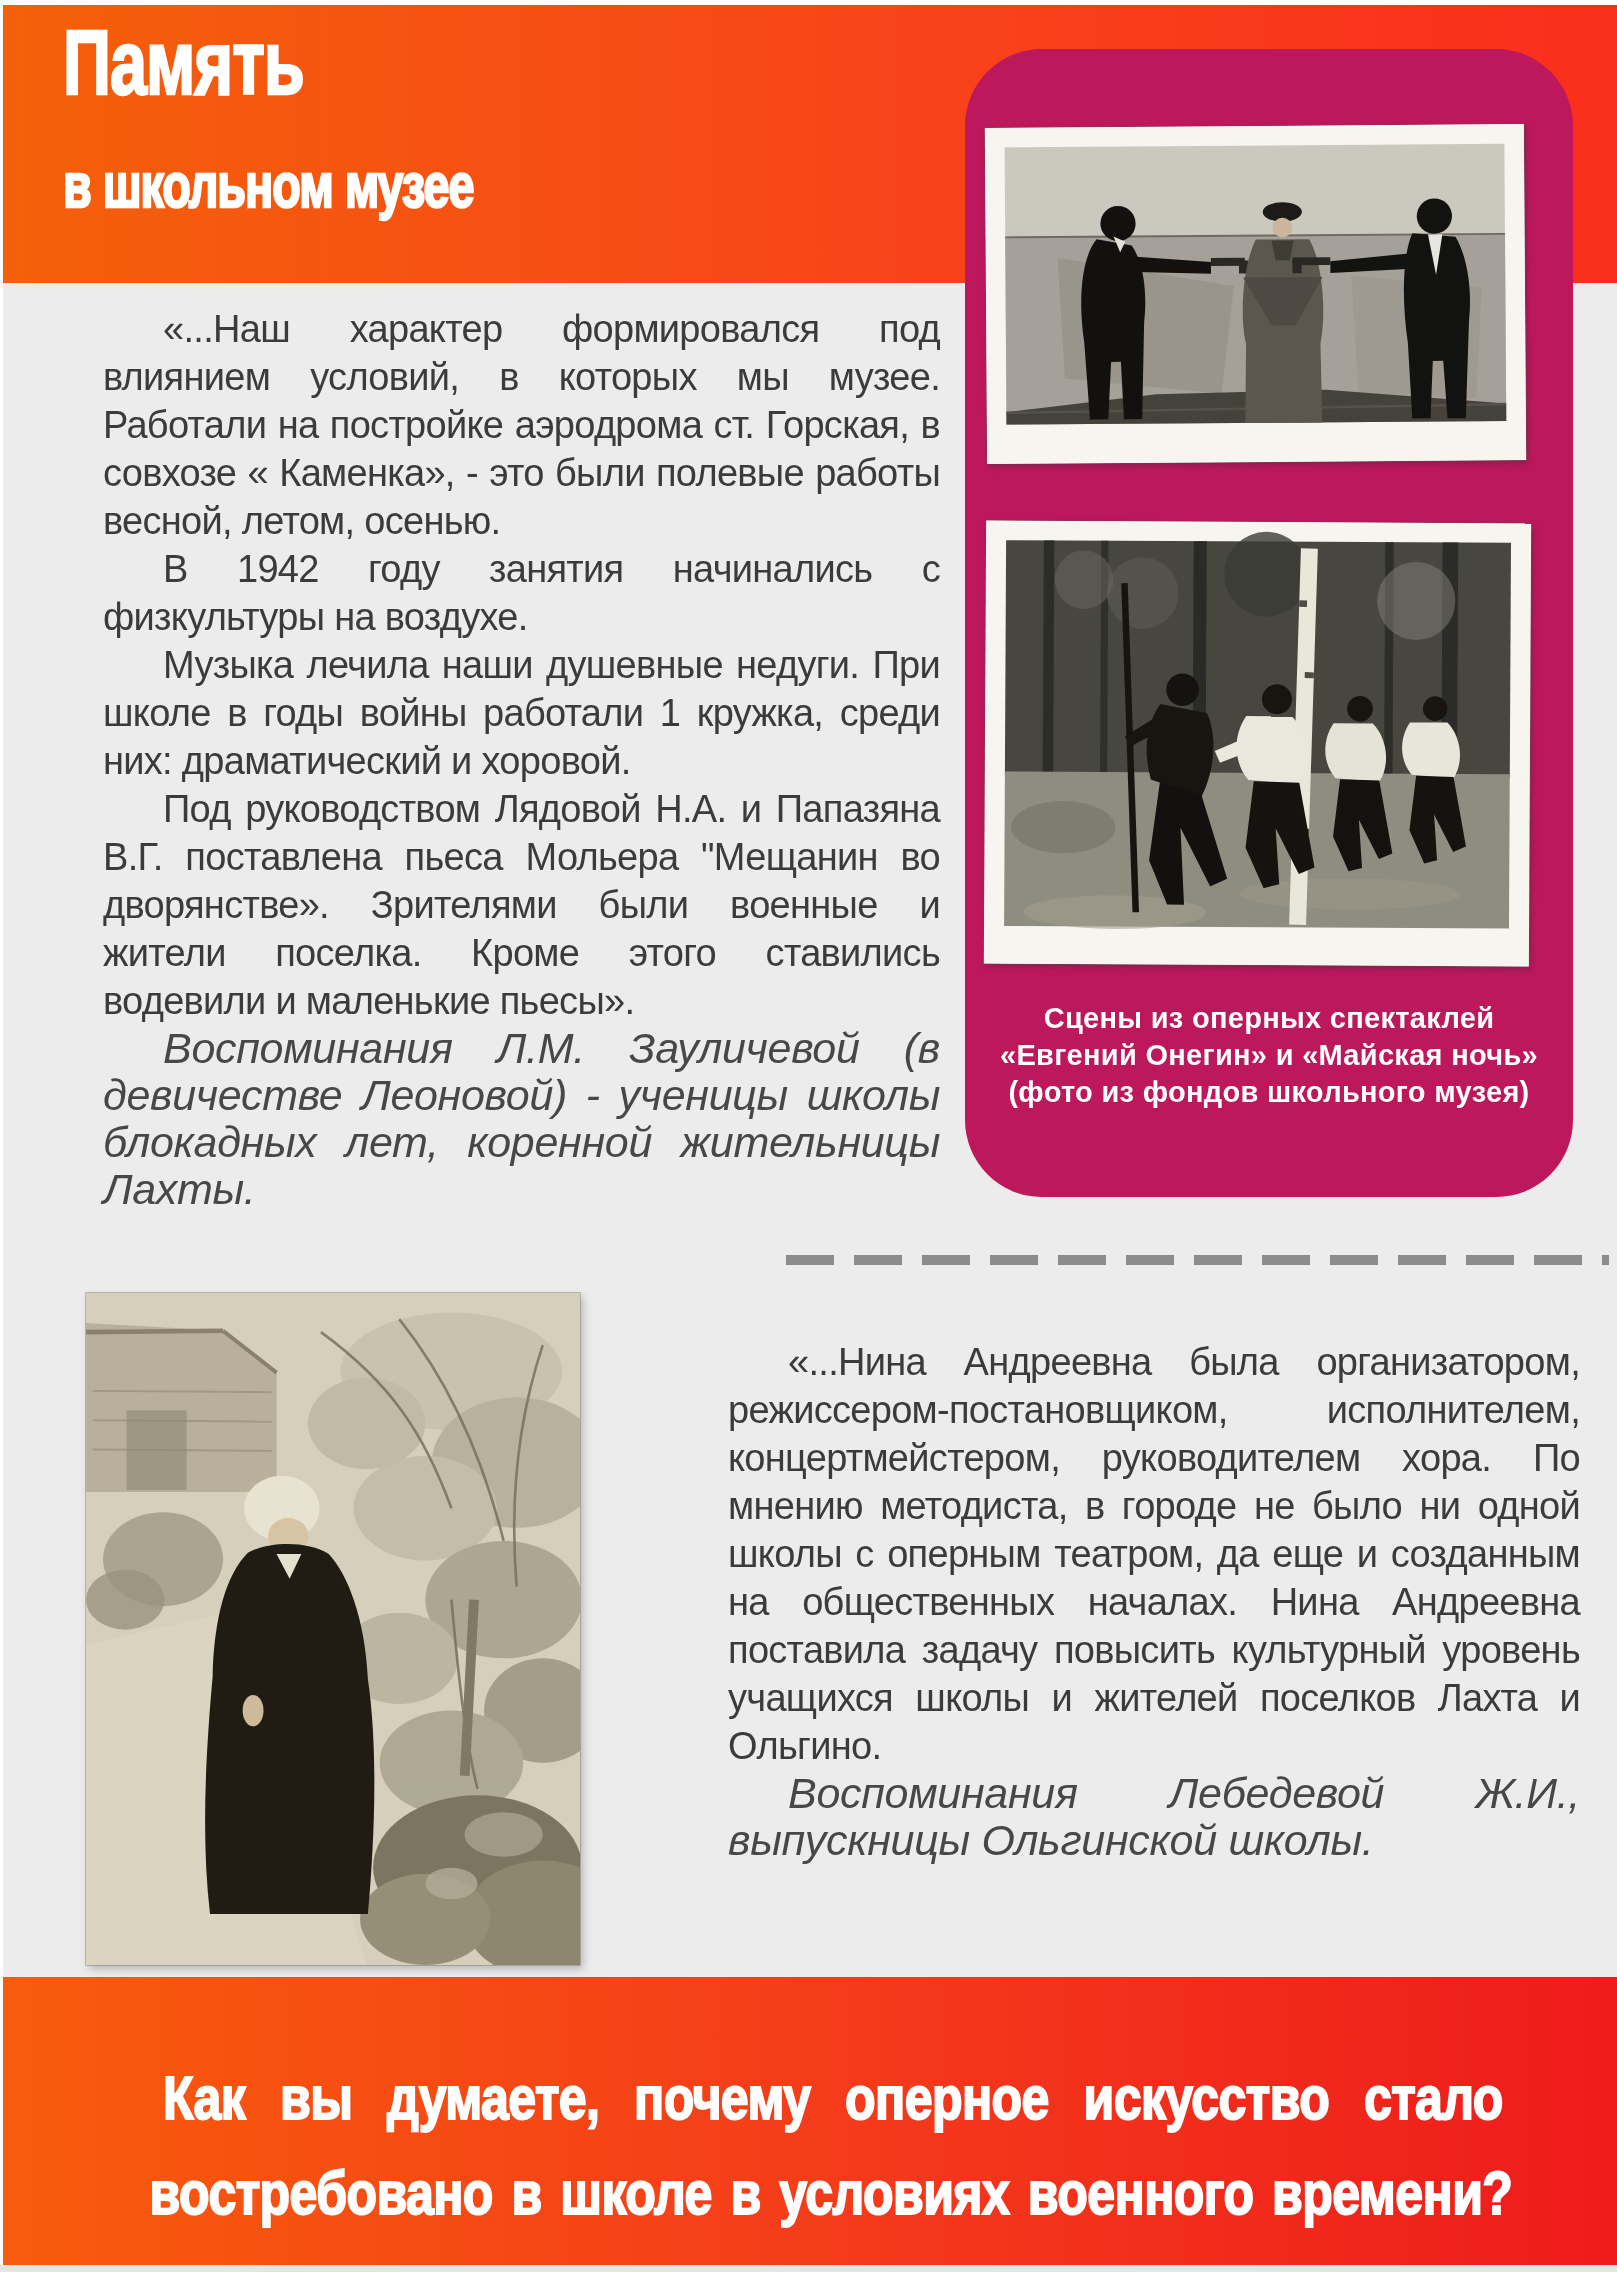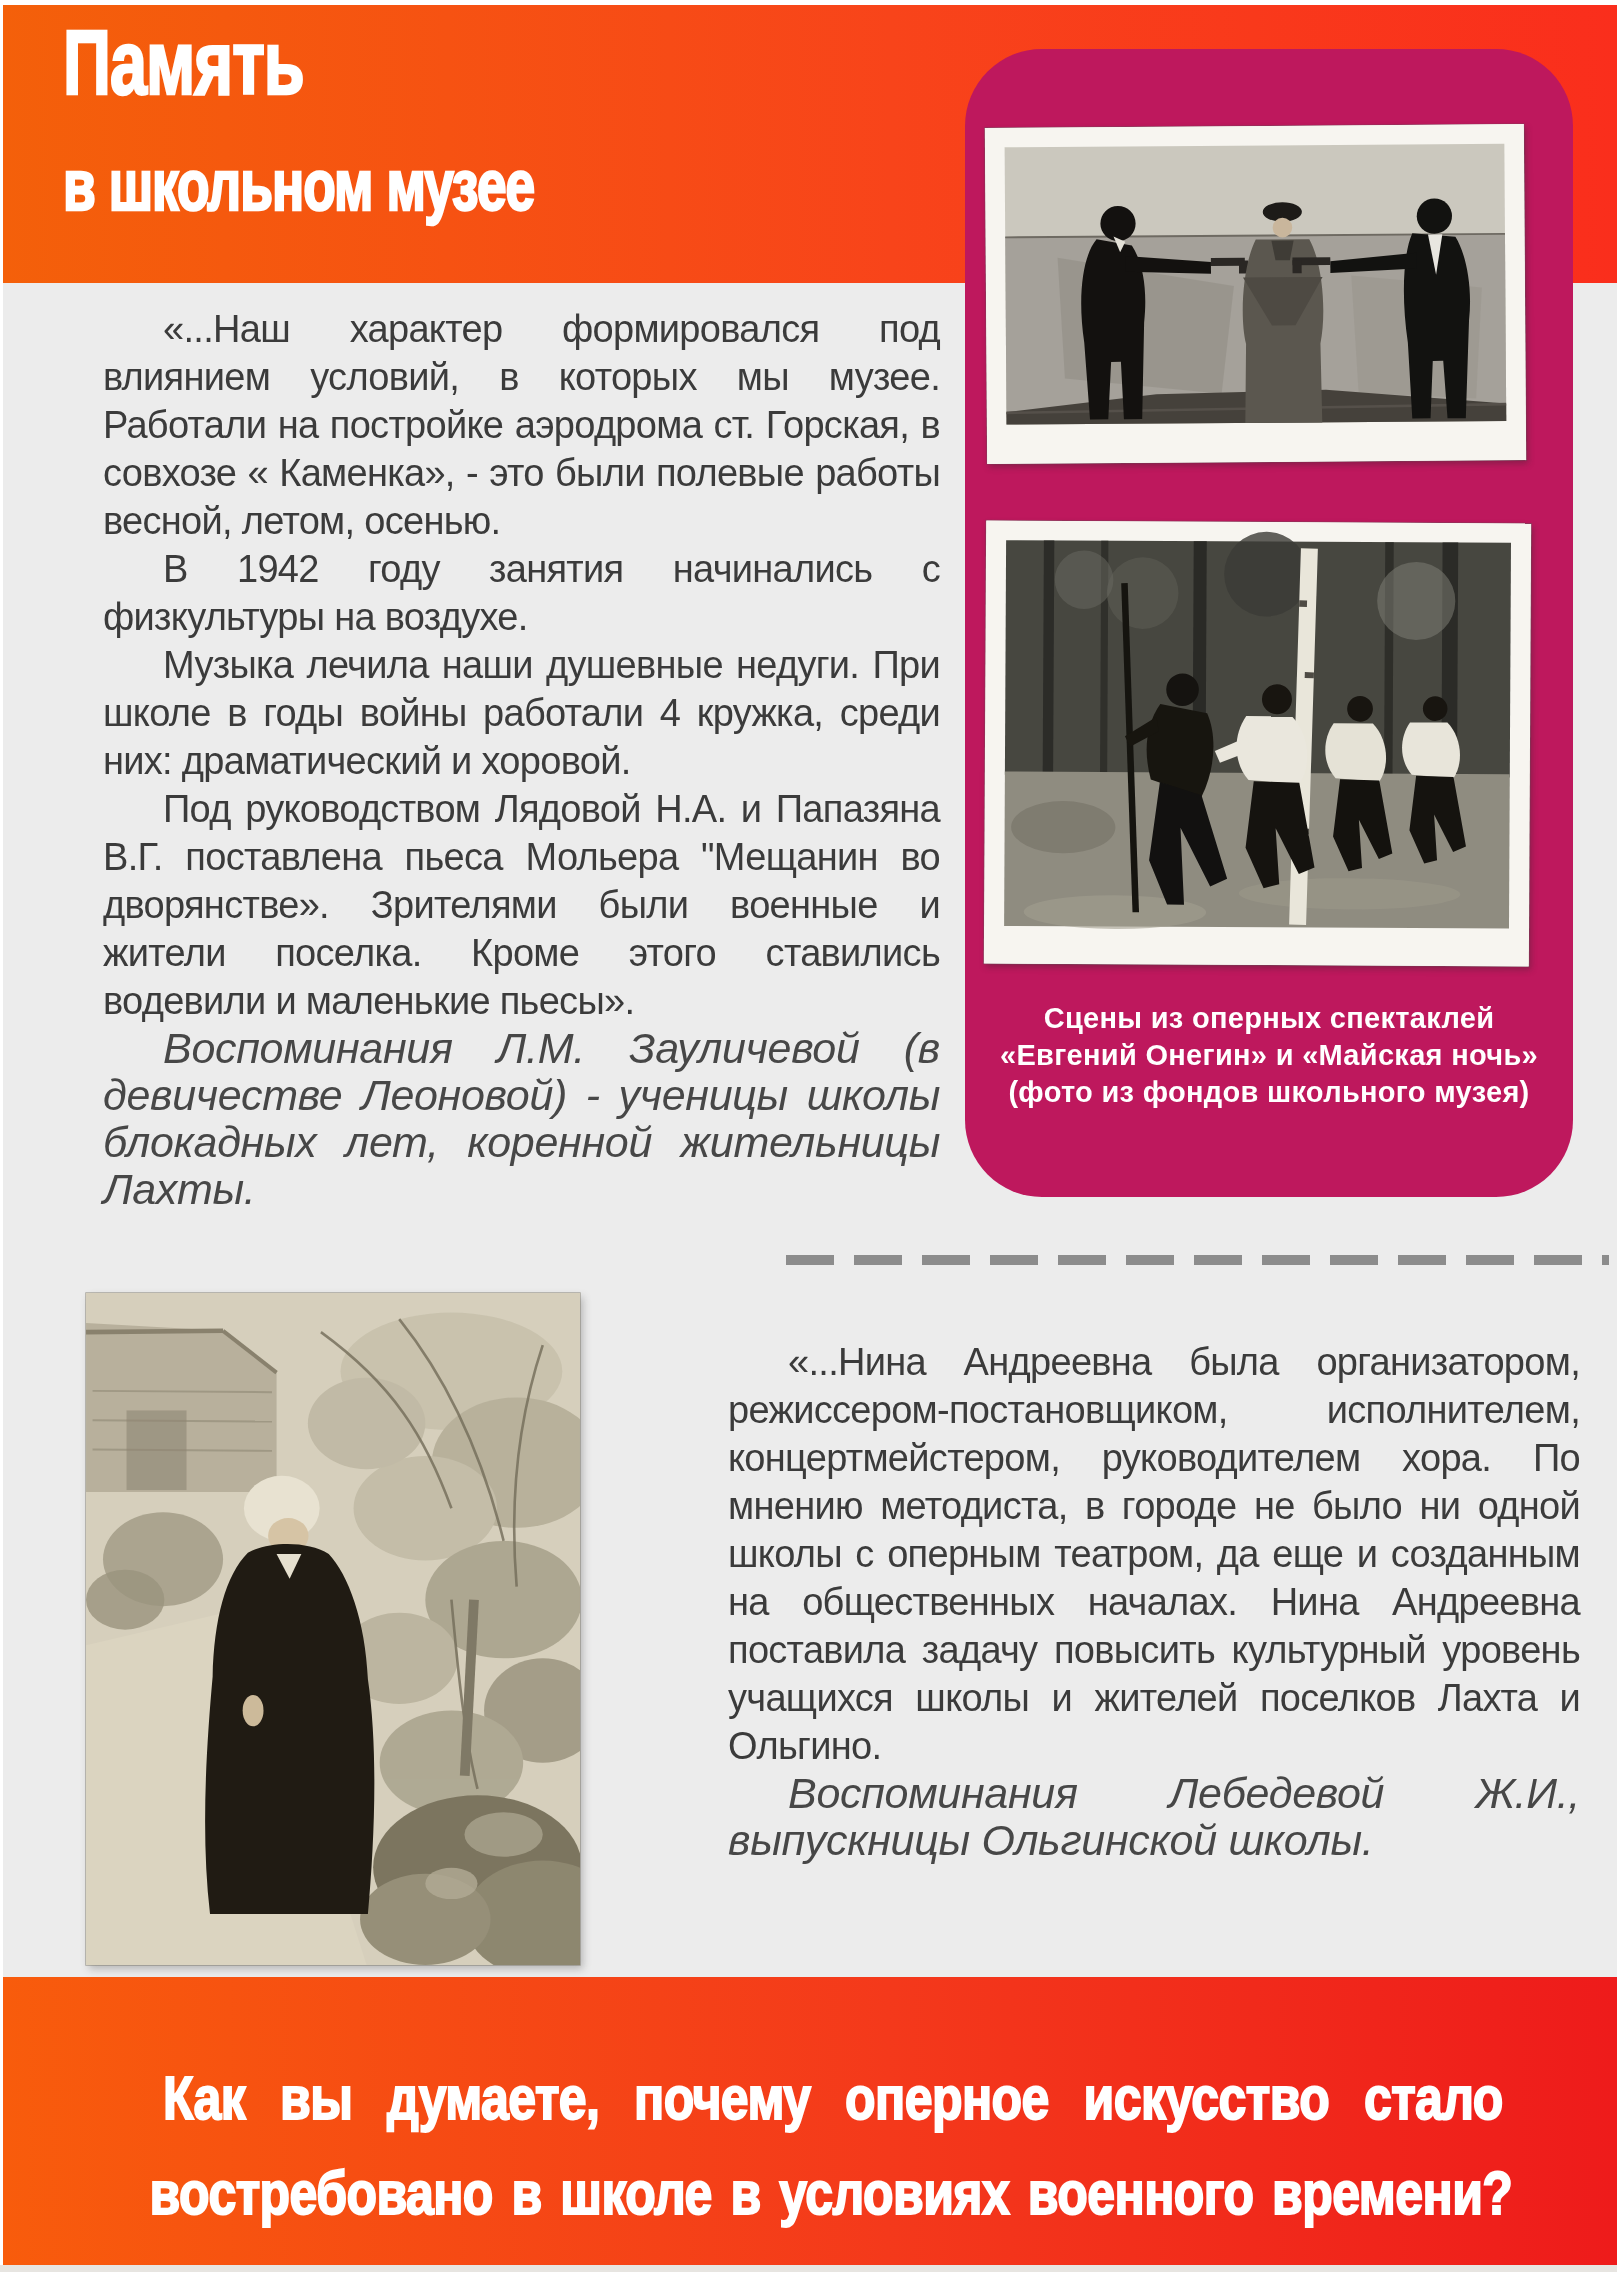--- a/index.html
+++ b/index.html
@@ -20,21 +20,21 @@
     z-index:1;
   }
   .title{position:absolute;left:63px;top:14.3px;color:#ffffff;z-index:2;}
   .display{
     display:inline-block;font-weight:700;letter-spacing:-1.3px;
     transform:scaleX(0.74);transform-origin:left top;
     -webkit-text-stroke:2.6px #ffffff;
     white-space:nowrap;
   }
   .title .line1{font-size:90px;line-height:98px;display:block;}
-  .title .line2{font-size:72px;line-height:98px;display:block;margin-top:23.5px;text-align:center;}
+  .title .line2{font-size:63px;line-height:98px;display:block;margin-top:23.5px;text-align:center;}
 
   
   .photo-card{
     position:absolute;left:965px;top:49px;width:608px;height:1148px;
     background:#be185d;border-radius:77px;z-index:3;
   }
   .photo-frame{
     position:absolute;background:#f7f5f0;
     box-shadow:0 0 0 0.7px rgba(90,90,90,.45), 2px 3.3px 6.5px rgba(40,40,40,.35);
   }
@@ -203,21 +203,21 @@
     </div>
 
     <div class="card-caption">Сцены из оперных спектаклей «Евгений Онегин» и «Майская ночь» (фото из фондов школьного музея)</div>
   </div>
 
   <div class="dash-divider"></div>
 
   <div class="left-column body-text">
     <p>«...Наш характер формировался под влиянием условий, в которых мы музее. Работали на постройке аэродрома ст. Горская, в совхозе « Каменка», - это были полевые работы весной, летом, осенью.</p>
     <p>В 1942 году занятия начинались с физкультуры на воздухе.</p>
-    <p>Музыка лечила наши душевные недуги. При школе в годы войны работали 4 кружка, среди них: драматический и хоровой.</p>
+    <p>Музыка лечила наши душевные недуги. При школе в годы войны работали 1 кружка, среди них: драматический и хоровой.</p>
     <p>Под руководством Лядовой Н.А. и Папазяна В.Г. поставлена пьеса Мольера "Мещанин во дворянстве». Зрителями были военные и жители поселка. Кроме этого ставились водевили и маленькие пьесы».</p>
     <p class="attribution">Воспоминания Л.М. Зауличевой (в девичестве Леоновой) - ученицы школы блокадных лет, коренной жительницы Лахты.</p>
   </div>
 
   <div class="left-photo">
     <svg width="494" height="672" viewBox="0 0 757 1030">
       <rect x="0" y="0" width="757" height="1030" fill="#d7d2c2"></rect>
 
       <polygon points="0,46 210,58 292,122 292,305 0,305" fill="#b7b1a0"></polygon>
       <line x1="0" y1="60" x2="210" y2="58" stroke="#857f6e" stroke-width="7"></line>

